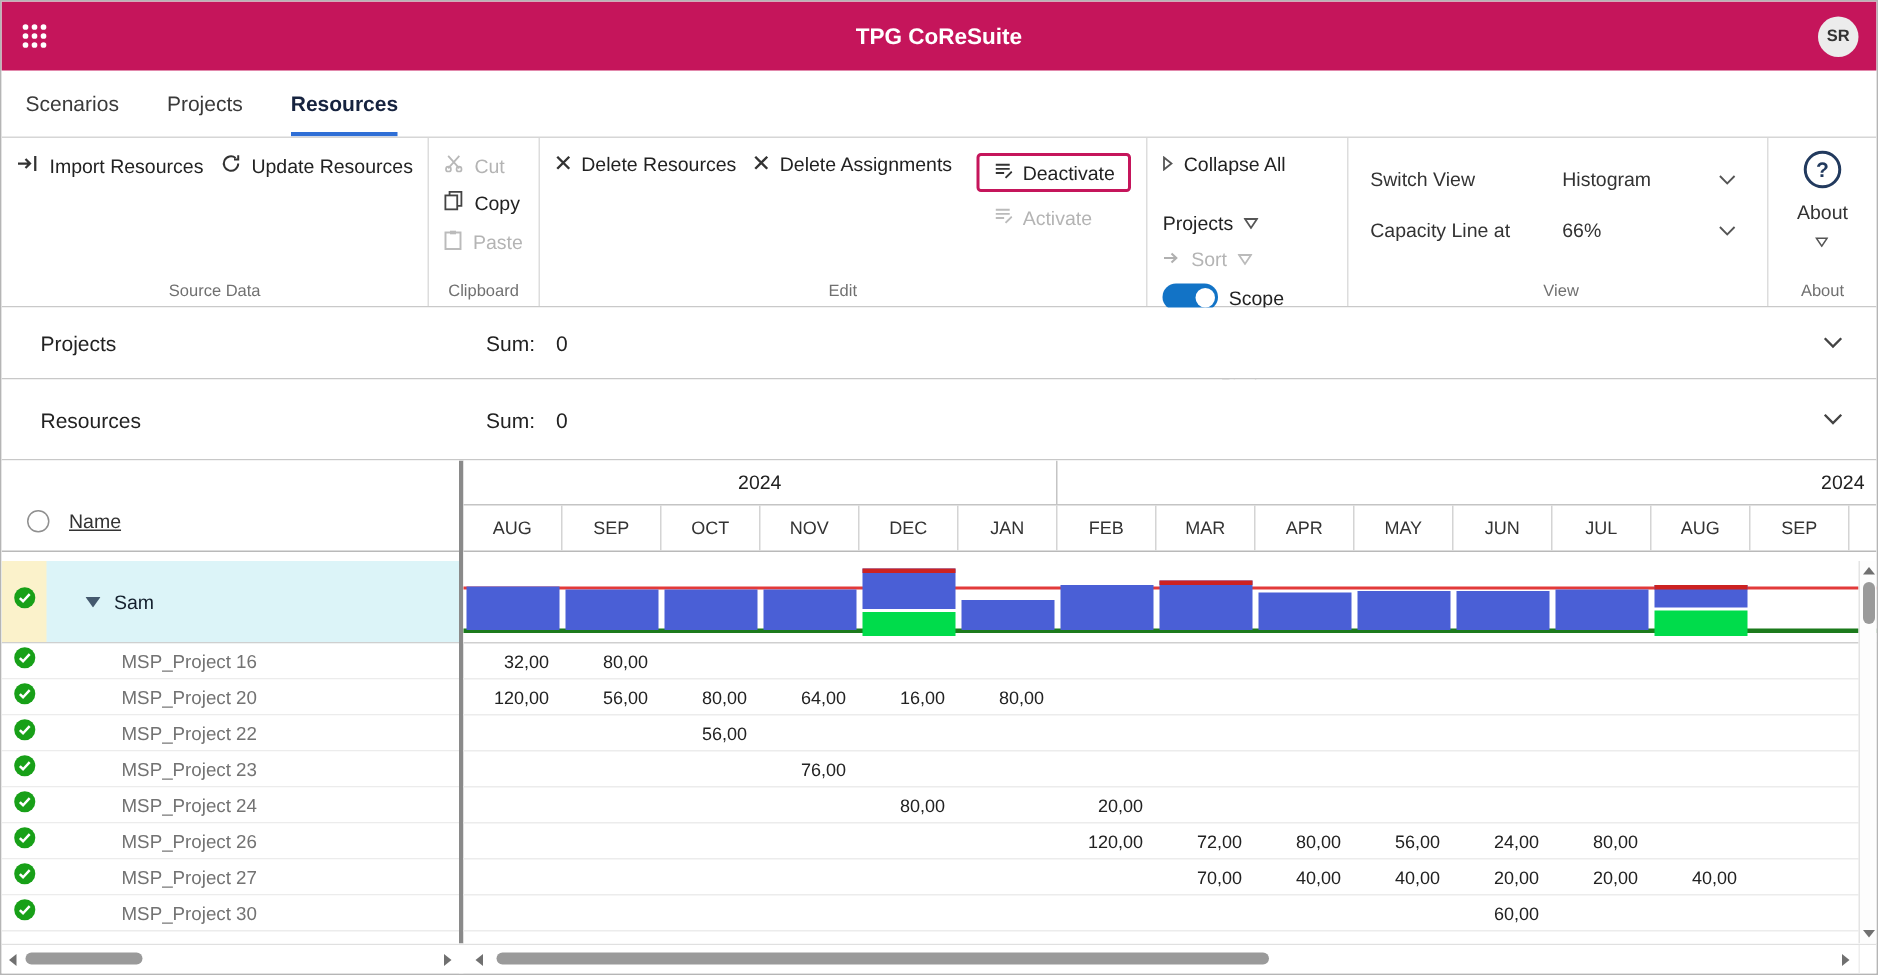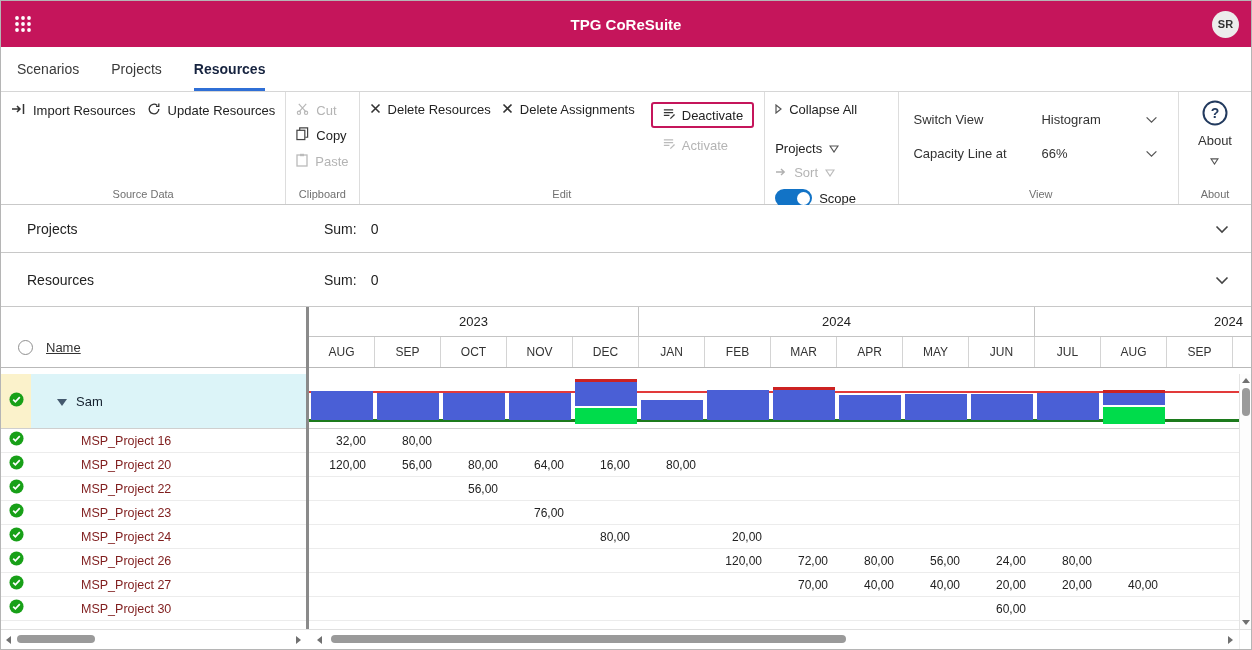--- a/index.html
+++ b/index.html
@@ -60,21 +60,21 @@
   .l-header { height:61px; border-bottom:1px solid #b9b9b9; display:flex; align-items:flex-end; padding:0 0 12px 17px; gap:13px; }
   .radio { width:15px; height:15px; border:1.5px solid #909090; border-radius:50%; background:#fff; cursor:pointer; flex:none; }
   .name-hdr { font-size:13px; color:#333;text-decoration:underline; }
   .spacer { height:6px; flex:none; background:#fff; }
   .sam-row { height:55px; flex:none; display:flex; background:#DCF4F8; border-bottom:1px solid #cfcfcf; cursor:pointer; }
   .sam-status { width:30px; flex:none; background:#FBF2CB; display:flex; align-items:center; justify-content:center; }
   .sam-name-area { display:flex; align-items:center; padding-left:26px; gap:9px; }
   .sam-name { font-size:13px; color:#14202e; }
   .l-row { height:24px; flex:none; display:flex; align-items:center; border-bottom:1px solid #ececec; background:#fff; cursor:default; }
   .l-row .st { width:30px; flex:none; display:flex; align-items:center; justify-content:center; }
-  .l-row .rname { padding-left:50px; font-size:12.5px; color:#7f1d1d; }
+  .l-row .rname { padding-left:50px; font-size:12.5px; color:#737373; }
   .vsplit { width:3px; flex:none; background:#8a8a8a; }
   .grid-right { flex:1; min-width:0; display:flex; flex-direction:column; position:relative; background:#fff; }
   .year-row { height:30px; flex:none; display:flex; border-bottom:1px solid #c4c4c4; }
   .yband { border-right:1px solid #c4c4c4; display:flex; align-items:center; justify-content:center; font-size:13px; color:#222; flex:none; }
   .yband.right { flex:1; border-right:none; justify-content:flex-end; padding-right:8px; }
   .month-row { height:31px; flex:none; display:flex; border-bottom:1px solid #b9b9b9; }
   .mcell { width:66px; flex:none; border-right:1px solid #d4d4d4; display:flex; align-items:center; justify-content:center; font-size:12px; color:#333;text-align:right; }
   .mfill { flex:1; }
   .chart-row { height:55px; flex:none; position:relative; border-bottom:1px solid #cfcfcf; background:#fff; }
   .redline { position:absolute; left:0; right:0; top:17px; height:2px; background:#E23A3A; z-index:1; }
@@ -402,21 +402,20 @@
             </div>
             <div class="rname">MSP_Project 30</div>
           </div>
         </div>
     </div>
 
     <div class="vsplit"></div>
 
     <div class="grid-right">
       <div class="year-row" id="year-row">
-          <div class="yband" style="width: 330px;">2023</div>
           <div class="yband" style="width: 396px;">2024</div>
           <div class="yband right">2024</div>
         </div>
       <div class="month-row" id="month-row">
           <div class="mcell">AUG</div>
           <div class="mcell">SEP</div>
           <div class="mcell">OCT</div>
           <div class="mcell">NOV</div>
           <div class="mcell">DEC</div>
           <div class="mcell">JAN</div>

